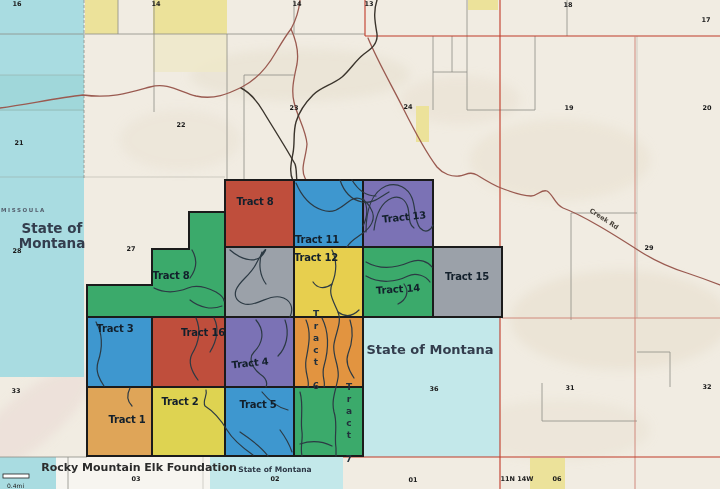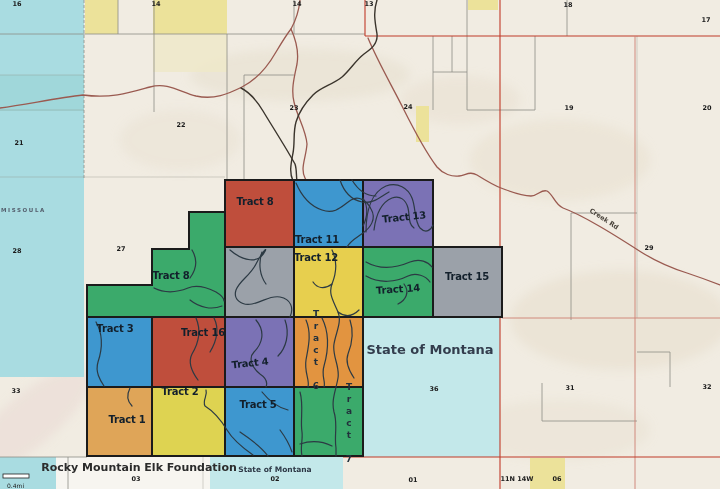--- a/index.html
+++ b/index.html
@@ -179,48 +179,52 @@
   <div class="lbl num" style="left:369px;top:4px">13</div>
   <div class="lbl num" style="left:568px;top:5px">18</div>
   <div class="lbl num" style="left:706px;top:20px">17</div>
   <div class="lbl num" style="left:19px;top:143px">21</div>
   <div class="lbl num" style="left:181px;top:125px">22</div>
   <div class="lbl num" style="left:294px;top:108px">23</div>
   <div class="lbl num" style="left:408px;top:107px">24</div>
   <div class="lbl num" style="left:569px;top:108px">19</div>
   <div class="lbl num" style="left:707px;top:108px">20</div>
   <div class="lbl num" style="left:17px;top:251px">28</div>
-  <div class="lbl num" style="left:121px;top:249px">27</div>
+  <div class="lbl num" style="left:131px;top:249px">27</div>
   <div class="lbl num" style="left:649px;top:248px">29</div>
   <div class="lbl num" style="left:16px;top:391px">33</div>
   <div class="lbl num" style="left:434px;top:389px">36</div>
   <div class="lbl num" style="left:570px;top:388px">31</div>
   <div class="lbl num" style="left:707px;top:387px">32</div>
   <div class="lbl num" style="left:136px;top:479px">03</div>
   <div class="lbl num" style="left:275px;top:479px">02</div>
   <div class="lbl num" style="left:413px;top:480px">01</div>
   <div class="lbl num" style="left:557px;top:479px">06</div>
   <div class="lbl num" style="left:705px;top:494px">05</div>
 
   <div class="lbl tlabel" style="left:127px;top:419px">Tract 1</div>
-  <div class="lbl tlabel" style="left:180px;top:391px">Tract 2</div>
+  <div class="lbl tlabel" style="left:180px;top:401px">Tract 2</div>
   <div class="lbl tlabel" style="left:115px;top:328px">Tract 3</div>
   <div class="lbl tlabel r6" style="left:250px;top:363px">Tract 4</div>
   <div class="lbl tlabel" style="left:258px;top:404px">Tract 5</div>
   <div class="lbl vert" style="left:316px;top:351px">Tract 6</div>
   <div class="lbl vert" style="left:349px;top:424px">Tract 7</div>
   <div class="lbl tlabel" style="left:171px;top:275px">Tract 8</div>
   <div class="lbl tlabel" style="left:255px;top:201px">Tract 8</div>
   <div class="lbl tlabel" style="left:317px;top:239px">Tract 11</div>
   <div class="lbl tlabel" style="left:316px;top:257px">Tract 12</div>
   <div class="lbl tlabel r6" style="left:404px;top:217px">Tract 13</div>
   <div class="lbl tlabel r4" style="left:398px;top:289px">Tract 14</div>
   <div class="lbl tlabel" style="left:467px;top:276px">Tract 15</div>
   <div class="lbl tlabel" style="left:203px;top:332px">Tract 16</div>
 
   <div class="lbl county" style="left:1px;top:207px">MISSOULA</div>
+  <div class="lbl state-big" style="left:52px;top:236px">
+    <div>State of</div>
+    <div>Montana</div>
+  </div>
   <div class="lbl state-big" style="left:430px;top:349px;font-size:13px">State of Montana</div>
   <div class="lbl state-small" style="left:275px;top:469px">State of Montana</div>
   <div class="lbl owner" style="left:139px;top:467px">Rocky Mountain Elk Foundation</div>
   <div class="lbl road-lbl" style="left:604px;top:219px">Creek Rd</div>
   <div class="lbl range" style="left:517px;top:479px">11N 14W</div>
   <div class="lbl scale-txt" style="left:7px;top:482px">0.4mi</div>
 </div>
 
 </body></html>

